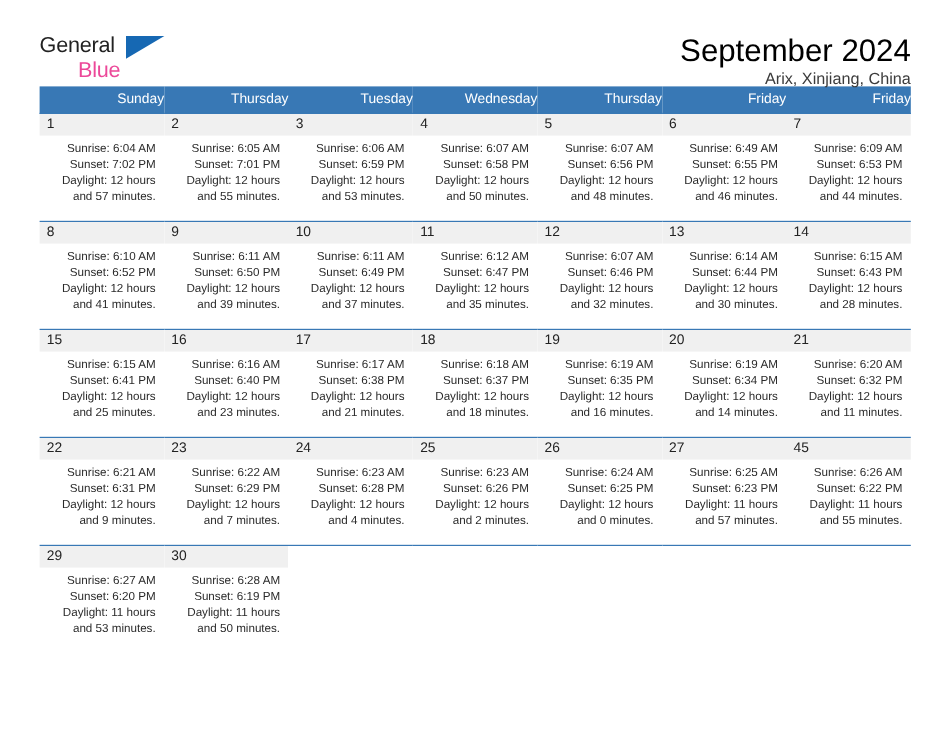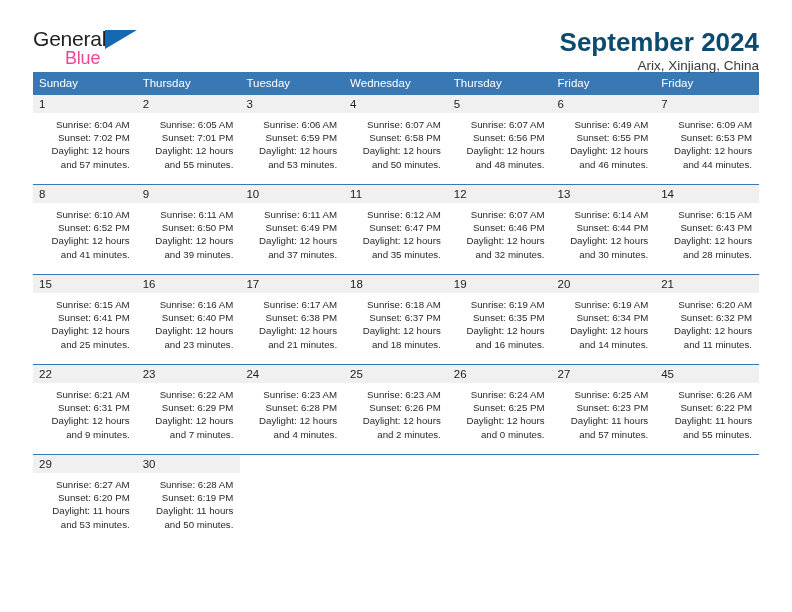--- a/index.html
+++ b/index.html
@@ -34,21 +34,21 @@
   .logo {
     position: relative;
     width: 120px;
     height: 46px;
     flex: 0 0 auto;
   }
   .logo-general {
     position: absolute;
     left: 0;
     top: 0;
-    font-size: 21px;
+    font-size: 18px;
     letter-spacing: -0.2px;
     color: #222222;
     line-height: 1;
   }
   .logo-triangle {
     position: absolute;
     left: 72px;
     top: 2px;
     width: 0;
     height: 0;
@@ -63,44 +63,44 @@
     letter-spacing: -0.2px;
     color: #ec4899;
     line-height: 1;
   }
   .title-wrap {
     text-align: right;
     flex: 0 0 auto;
   }
   .cal-title {
     font-size: 26px;
-    color: #0c4a6e;
+    color: #000000;
     line-height: 1.12;
-    font-weight: bold;
+    font-weight: normal;
     margin: 0;
   }
   .cal-subtitle {
     font-size: 13.5px;
     color: #3b3b3b;
     margin-top: 2px;
     line-height: 1.1;
   }
 
   
   .calendar {
     width: 726px;
     border-collapse: collapse;
     table-layout: fixed;
   }
   .calendar th {
     background: #3878b5;
     color: #ffffff;
     font-size: 11.5px;
     font-weight: normal;
-    text-align: left;
+    text-align: right;
     padding: 5px 0 5px 6px;
     border: none;
     height: 20px;
     box-sizing: border-box;
   }
   .calendar td {
     vertical-align: top;
     padding: 0;
     width: 103.71px;
     border-top: 1px solid #3878b5;

